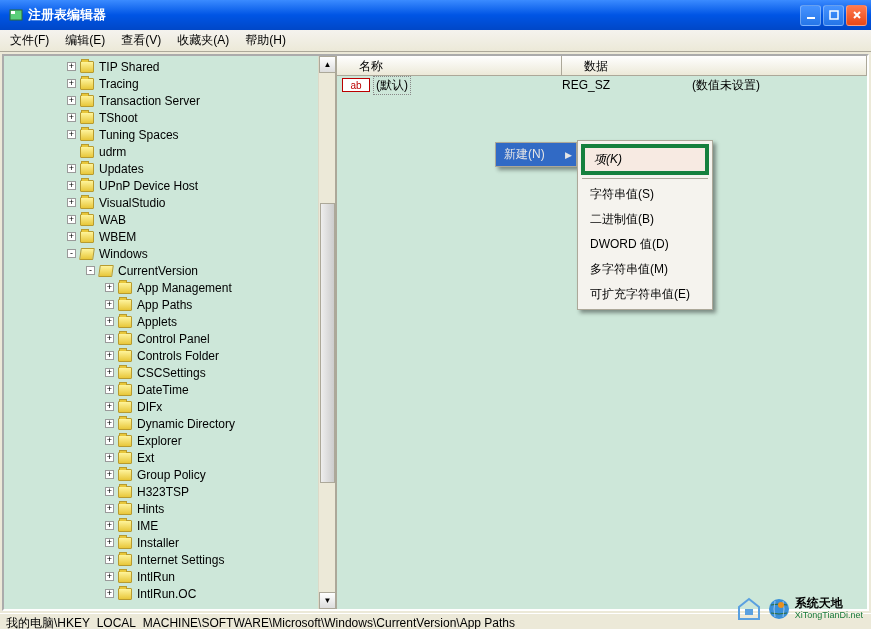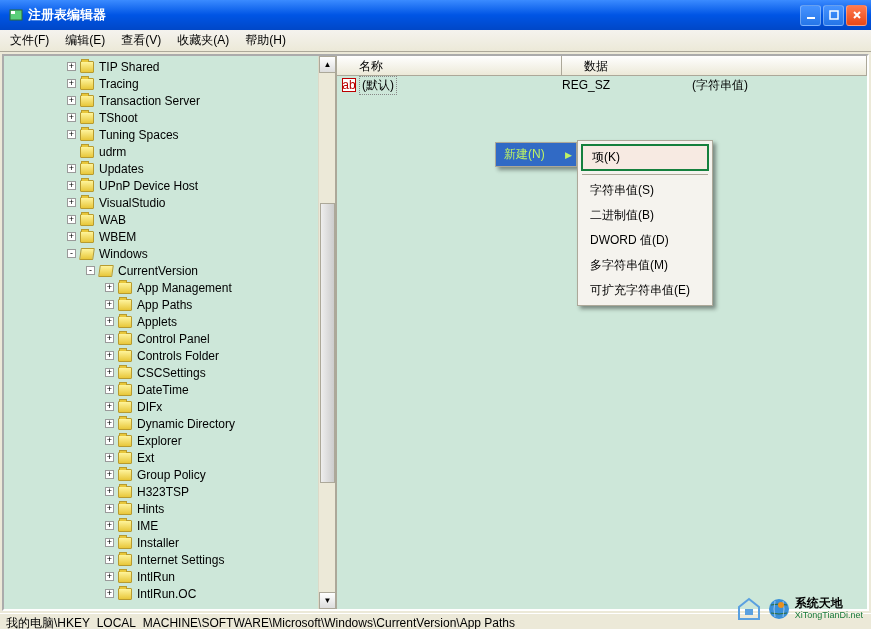--- a/index.html
+++ b/index.html
@@ -20,40 +20,40 @@
     .tree-panel { width: 333px; background: #cde7d9; border-right: 2px solid #aca899; overflow-y: auto; position: relative; }
     .list-panel { flex: 1; background: #cde7d9; display: flex; flex-direction: column; position: relative; }
     
     .list-header { height: 20px; background: linear-gradient(to bottom, #fff, #ece9d8); display: flex; border-bottom: 1px solid #aca899; }
     .list-header-col { padding: 2px 22px; border-right: 1px solid #aca899; }
     .col-name { width: 225px; } .col-type { width: 130px; } .col-data { flex: 1; }
     
     .list-body { flex: 1; position: relative; }
     .list-row { display: flex; height: 18px; align-items: center; }
     .list-row .col-name { padding-left: 5px; display: flex; align-items: center; gap: 3px; }
-    .reg-icon { width: 14px; height: 14px; background: #fff; border: 1px solid #b00; font-size: 12px; color: #b00; display: flex; align-items: center; justify-content: center; }
+    .reg-icon { width: 28px; height: 14px; background: #fff; border: 1px solid #b00; font-size: 10px; color: #b00; display: flex; align-items: center; justify-content: center; }
     .val-text { border: 1px dotted #888; padding: 0 2px; }
     
     .tree { padding: 2px 0; }
     .tree-node { display: flex; align-items: center; height: 17px; white-space: nowrap; }
     .tree-expand { width: 9px; height: 9px; border: 1px solid #9a9a9a; background: #fff; display: flex; align-items: center; justify-content: center; font-size: 9px; line-height: 1; margin-right: 4px; cursor: pointer; color: #000; }
     .tree-empty { width: 13px; }
     .folder-icon { width: 14px; height: 12px; margin-right: 3px; }
     .folder-closed { background: linear-gradient(to bottom, #fef49c, #e8c73a); border: 1px solid #b89b2e; border-radius: 1px; position: relative; }
     .folder-closed::before { content: ''; position: absolute; top: -3px; left: 0; width: 6px; height: 2px; background: #e8c73a; border: 1px solid #b89b2e; border-bottom: none; }
     .folder-open { background: linear-gradient(to bottom, #fef49c, #e8c73a); border: 1px solid #b89b2e; border-radius: 1px; transform: skewX(-8deg); }
     .tree-label { padding: 0 2px; }
     
     .context-menu { position: absolute; background: #f5f3ee; border: 1px solid #aca899; box-shadow: 3px 3px 4px rgba(0,0,0,0.4); }
     .menu-parent { left: 495px; top: 142px; width: 82px; }
-    .menu-parent-item { background: #316ac5; color: #bef264; padding: 3px 4px 3px 8px; display: flex; justify-content: space-between; align-items: center; }
+    .menu-parent-item { background: #316ac5; color: #e5e5e5; padding: 3px 4px 3px 8px; display: flex; justify-content: space-between; align-items: center; }
     .menu-arrow { font-size: 9px; }
     .submenu { left: 577px; top: 140px; width: 136px; padding: 2px; }
     .submenu-item { padding: 4px 20px 4px 10px; }
-    .submenu-item.highlighted { border: 2px solid #15803d; background-color:rgba(255,200,180,0.2); margin: 1px; padding: 3px 19px 3px 9px; }
+    .submenu-item.highlighted { border: 4px solid #15803d; background-color:rgba(255,200,180,0.2); margin: 1px; padding: 3px 19px 3px 9px; font-style: italic; }
     .submenu-sep { height: 1px; background: #aca899; margin: 3px 2px; }
     
     .statusbar { height: 20px; padding: 2px 6px; display: flex; align-items: center; border-top: 1px solid #fff; }
     
     .watermark { position: absolute; right: 8px; bottom: 6px; display: flex; align-items: center; gap: 4px; font-size: 14px; font-weight: bold; }
     .wm-icon1 { width: 28px; height: 28px; }
     .wm-icon2 { width: 24px; height: 24px; }
     .wm-text { display: flex; flex-direction: column; line-height: 1.1; }
     .wm-sub { font-size: 9px; color: #1a7a3a; font-weight: normal; }
     
@@ -273,21 +273,21 @@
       <div class="list-header-col col-name">名称</div>
       <div class="list-header-col col-data">数据</div>
     </div>
     <div class="list-body">
       <div class="list-row">
         <div class="col-name">
           <span class="reg-icon">ab</span>
           <span class="val-text">(默认)</span>
         </div>
         <div class="col-type">REG_SZ</div>
-        <div class="col-data">(字符串值)</div>
+        <div class="col-data">(数值未设置)</div>
       </div>
     </div>
   </div>
 </div>
 
 <div class="context-menu menu-parent">
   <div class="menu-parent-item">
     <span>新建(N)</span>
     <span class="menu-arrow">▶</span>
   </div>

